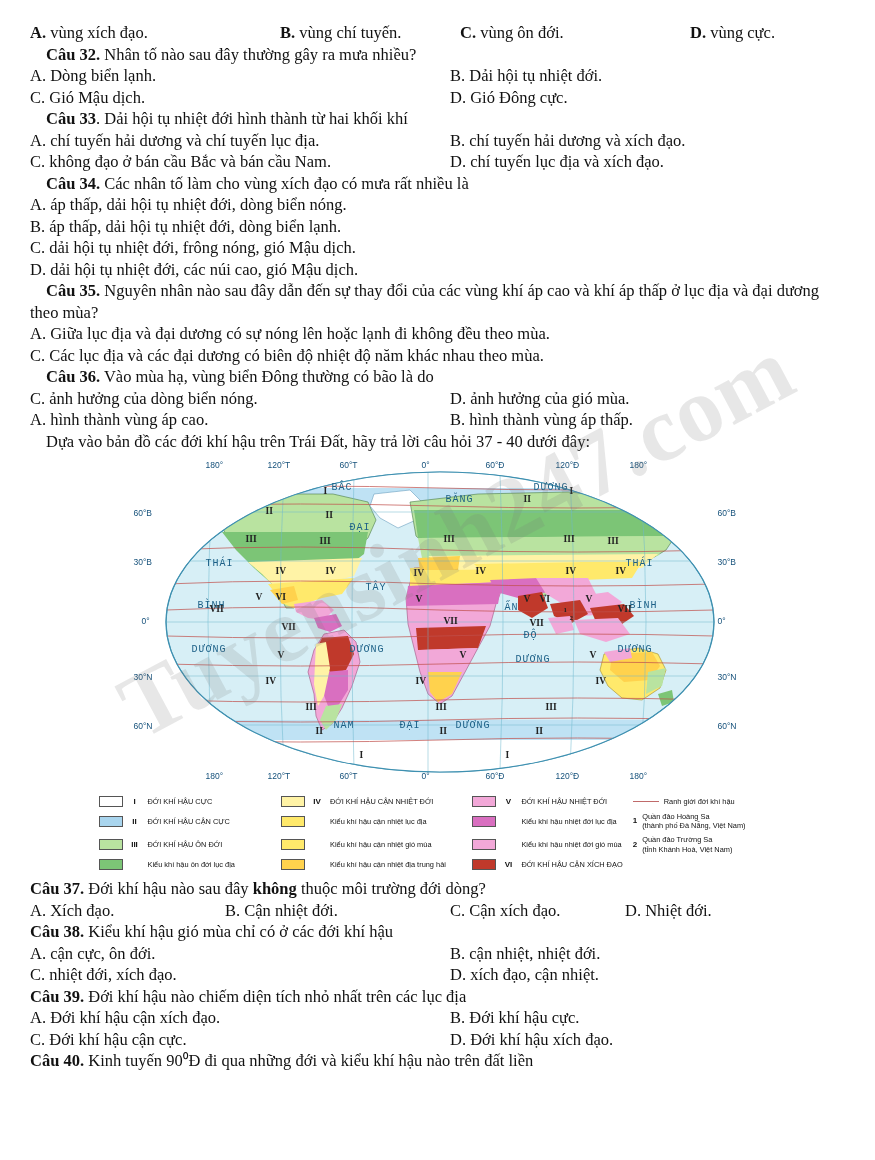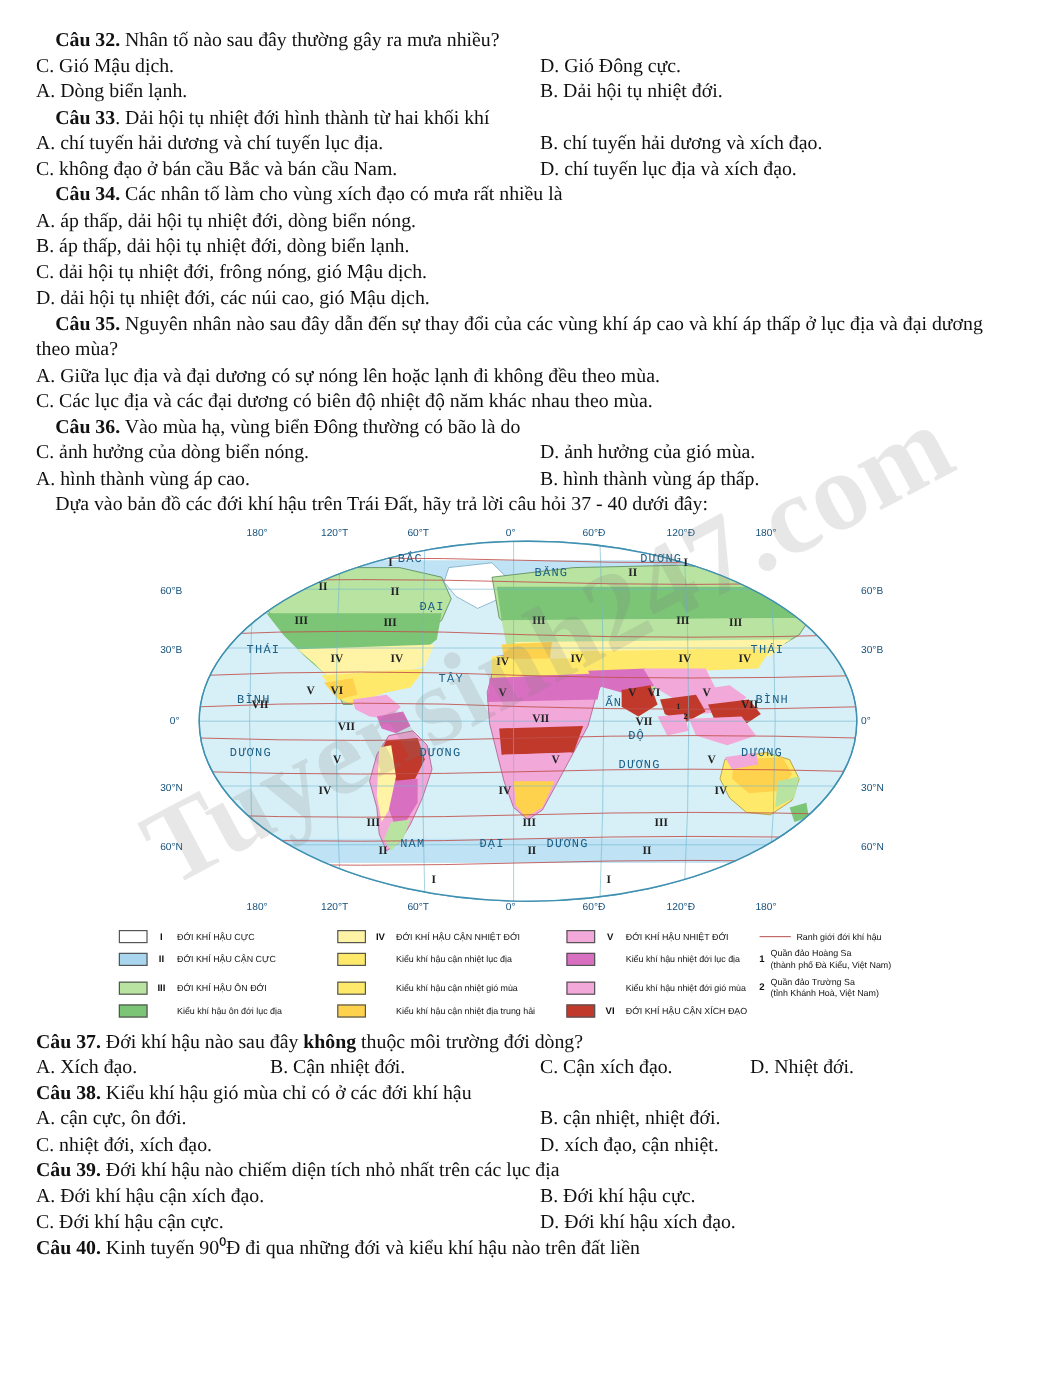--- a/index.html
+++ b/index.html
@@ -140,32 +140,38 @@
 <body>
 
 <div class="page">
 
   <div class="watermark">
     <span>Tuyensinh247.com</span>
   </div>
 
   <div class="content">
 
+    <div class="row">
+      <div class="col-a"><b>A.</b> <span>vùng xích đạo.</span></div>
+      <div class="col-b"><b>B.</b> vùng chí tuyến.</div>
+      <div class="col-c"><b>C.</b> vùng ôn đới.</div>
+      <div class="col-d"><b>D.</b> vùng cực.</div>
+    </div>
 
     <div class="line q-indent">
       <span class="q">Câu 32.</span>
       <span>Nhân tố nào sau đây thường gây ra mưa nhiều?</span>
     </div>
     <div class="row">
+      <div class="half-a">A. Dòng biển lạnh.</div>
+      <div class="half-b">B. Dải hội tụ nhiệt đới.</div>
+    </div>
+    <div class="row">
       <div class="half-a">C. Gió Mậu dịch.</div>
       <div class="half-b">D. Gió Đông cực.</div>
-    </div>
-    <div class="row">
-      <div class="half-a">A. Dòng biển lạnh.</div>
-      <div class="half-b">B. Dải hội tụ nhiệt đới.</div>
     </div>
 
     <div class="line q-indent">
       <span class="q">Câu 33</span><span>. Dải hội tụ nhiệt đới hình thành từ hai khối khí</span>
     </div>
     <div class="row">
       <div class="half-a">A. chí tuyến hải dương và chí tuyến lục địa.</div>
       <div class="half-b">B. chí tuyến hải dương và xích đạo.</div>
     </div>
     <div class="row">
@@ -430,21 +436,21 @@
           </div>
           <div class="legend-cell leg-c3">
             <span class="sw" style="background:#d96fc0;"></span>
             <span class="rn-sm"></span>
             <span>Kiểu khí hậu nhiệt đới lục địa</span>
           </div>
           <div class="legend-cell leg-c4 note">
             <span class="isl-num">1</span>
             <span>
               <span>Quần đảo Hoàng Sa</span><br>
-              <span>(thành phố Đà Kiểu, Việt Nam)</span>
+              <span>(thành phố Đà Nẵng, Việt Nam)</span>
             </span>
           </div>
         </div>
 
         <div class="legend-row">
           <div class="legend-cell leg-c1">
             <span class="sw" style="background:#b9e3a0;"></span>
             <span class="rn-sm">III</span>
             <span>ĐỚI KHÍ HẬU ÔN ĐỚI</span>
           </div>

